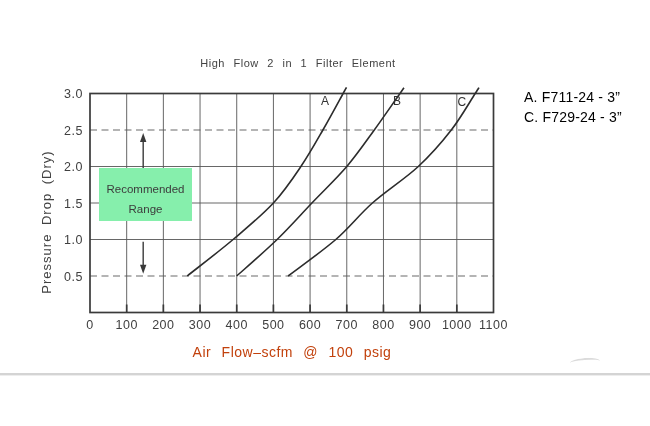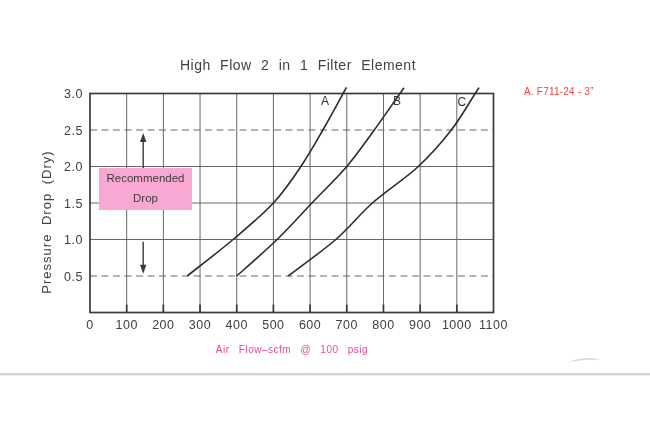--- a/index.html
+++ b/index.html
@@ -9,63 +9,63 @@
     height: 426px;
     background: #ffffff;
     overflow: hidden;
     font-family: "Liberation Sans", sans-serif;
     color: #3f3f3f;
   }
   .chart-title {
     position: absolute;
     left: 96px; top: 57px; width: 404px;
     text-align: center;
-    font-size: 14px;
+    font-size: 11px;
     letter-spacing: 0.5px;
     word-spacing: 5px;
     color: #424242;
     white-space: nowrap;
   }
   .legend {
     position: absolute;
-    left: 524px; top: 82px;
-    font-size: 10px;
+    left: 524px; top: 88px;
+    font-size: 14px;
     line-height: 19.5px;
     letter-spacing: 0.2px;
-    color: #ef4444;
+    color: #000000;
     white-space: nowrap;
   }
   .ylabel {
     position: absolute;
     left: 46px; top: 222px;
     transform: translate(-50%, -50%) rotate(-90deg);
     font-size: 13px;
     letter-spacing: 1px;
     word-spacing: 4px;
     color: #424242;
     white-space: nowrap;
   }
   .xlabel {
     position: absolute;
     left: 90px; top: 344px; width: 404px;
     text-align: center;
-    font-size: 10px;
+    font-size: 14px;
     letter-spacing: 0.5px;
     word-spacing: 6px;
-    color: #ec4899;
+    color: #c2410c;
     white-space: nowrap;
   }
   svg.chart { position: absolute; left: 0; top: 0; font-family: "Liberation Sans", sans-serif; }
   svg.chart text.ticklbl { font-size: 12.5px; fill: #404040; letter-spacing: 0.5px; }
   svg.chart text.curvelbl { font-size: 12px; fill: #333333; }
   .annotation {
     position: absolute;
     left: 99px; top: 168px; width: 93px;
-    padding: 0 0 2px 0;
-    background: #f9a8d4;
+    padding: 11px 0 2px 0;
+    background: #86efac;
     text-align: center;
     font-size: 11.5px;
     color: #3c3c3c;
     z-index: 2;
   }
   .annotation .line { line-height: 20px; white-space: nowrap; }
   .divider {
     position: absolute;
     left: 0; top: 373px; width: 650px; height: 2px;
     background: #d4d4d4;
@@ -82,20 +82,21 @@
 </style>
 </head>
 <body>
 
 <div class="stage">
 
   <div class="chart-title">High Flow 2 in 1 Filter Element</div>
 
   <div class="legend">
     <div class="legend-item">A. F711-24 - 3”</div>
+    <div class="legend-item">C. F729-24 - 3”</div>
   </div>
 
   <div class="ylabel">Pressure Drop (Dry)</div>
 
   <div class="xlabel">Air Flow–scfm @ 100 psig</div>
 
   <svg id="chart-svg" class="chart" width="650" height="426">
       <text x="90" y="328.5" text-anchor="middle" class="ticklbl">0</text>
       <line x1="126.68181818181819" y1="93.5" x2="126.68181818181819" y2="312.5" stroke="#575757" stroke-width="1" stroke-opacity="0.9"></line>
       <line x1="126.68181818181819" y1="304.5" x2="126.68181818181819" y2="312.5" stroke="#3a3a3a" stroke-width="1.7"></line>
@@ -147,19 +148,19 @@
       <path d="M288.1 276.0C296.0 269.9 321.7 251.7 335.8 239.5C349.8 227.3 358.7 215.2 372.4 203.0C386.2 190.8 405.2 178.7 418.3 166.5C431.4 154.3 441.8 142.2 451.3 130.0C460.8 117.8 470.5 100.6 475.2 93.5C479.8 86.4 478.3 88.6 479.0 87.6" fill="none" stroke="#2c2c2c" stroke-width="1.6"></path>
       <text x="461.9536363636364" y="106.26000000000002" text-anchor="middle" class="curvelbl">C</text>
       <line x1="143.18863636363636" y1="167.95999999999998" x2="143.18863636363636" y2="138.92000000000002" stroke="#3a3a3a" stroke-width="1.4"></line>
       <polygon points="143.18863636363636,132.92000000000002 139.98863636363637,141.92000000000002 146.38863636363635,141.92000000000002" fill="#3a3a3a"></polygon>
       <line x1="143.18863636363636" y1="241.69" x2="143.18863636363636" y2="267.81" stroke="#3a3a3a" stroke-width="1.4"></line>
       <polygon points="143.18863636363636,273.81 139.98863636363637,264.81 146.38863636363635,264.81" fill="#3a3a3a"></polygon>
     </svg>
 
   <div class="annotation">
     <div class="line">Recommended</div>
-    <div class="line">Drop</div>
+    <div class="line">Range</div>
   </div>
 
   <div class="divider"></div>
   <div class="smudge"></div>
 
 </div>
 
 </body></html>

